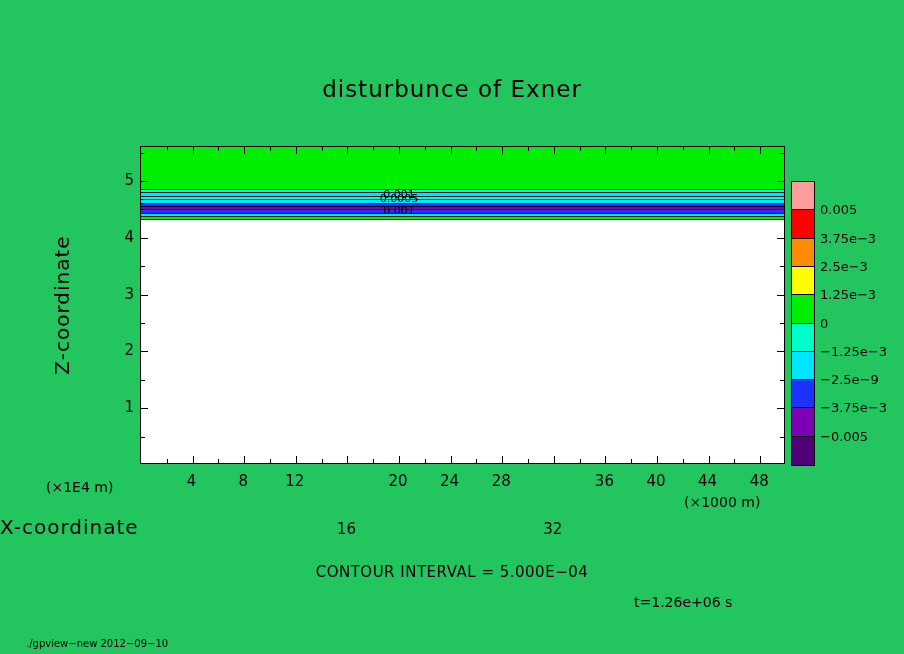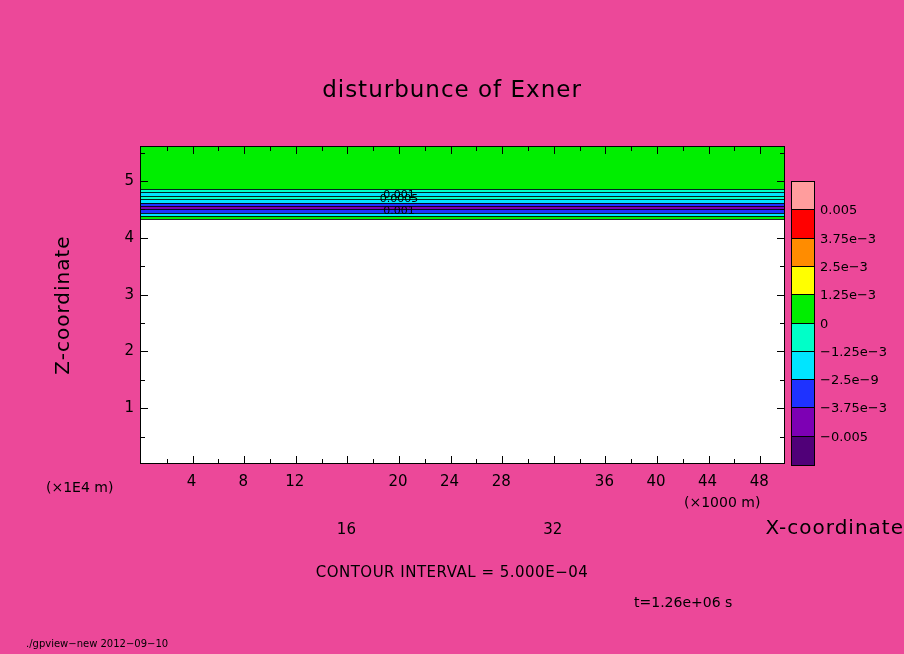--- a/index.html
+++ b/index.html
@@ -4,21 +4,21 @@
 <style>
   html, body {
     margin: 0;
     padding: 0;
     background: #ffffff;
   }
   #page {
     position: relative;
     width: 904px;
     height: 654px;
-    background: #ec4899;
+    background: #22c55e;
     font-family: "DejaVu Sans", sans-serif;
     color: #000000;
     overflow: hidden;
   }
   .title {
     position: absolute;
     left: 0;
     top: 76px;
     width: 904px;
     text-align: center;
@@ -90,21 +90,21 @@
     font-size: 15px;
     text-align: right;
     transform: translateY(-50%);
     color: #000;
   }
   .axis-title-x {
     position: absolute;
     left: 0;
     top: 515px;
     width: 904px;
-    text-align: right;
+    text-align: left;
     font-size: 20px;
     letter-spacing: 1px;
   }
   .axis-title-y {
     position: absolute;
     left: 62px;
     top: 305px;
     font-size: 20px;
     letter-spacing: 1px;
     transform: translate(-50%, -50%) rotate(-90deg);

